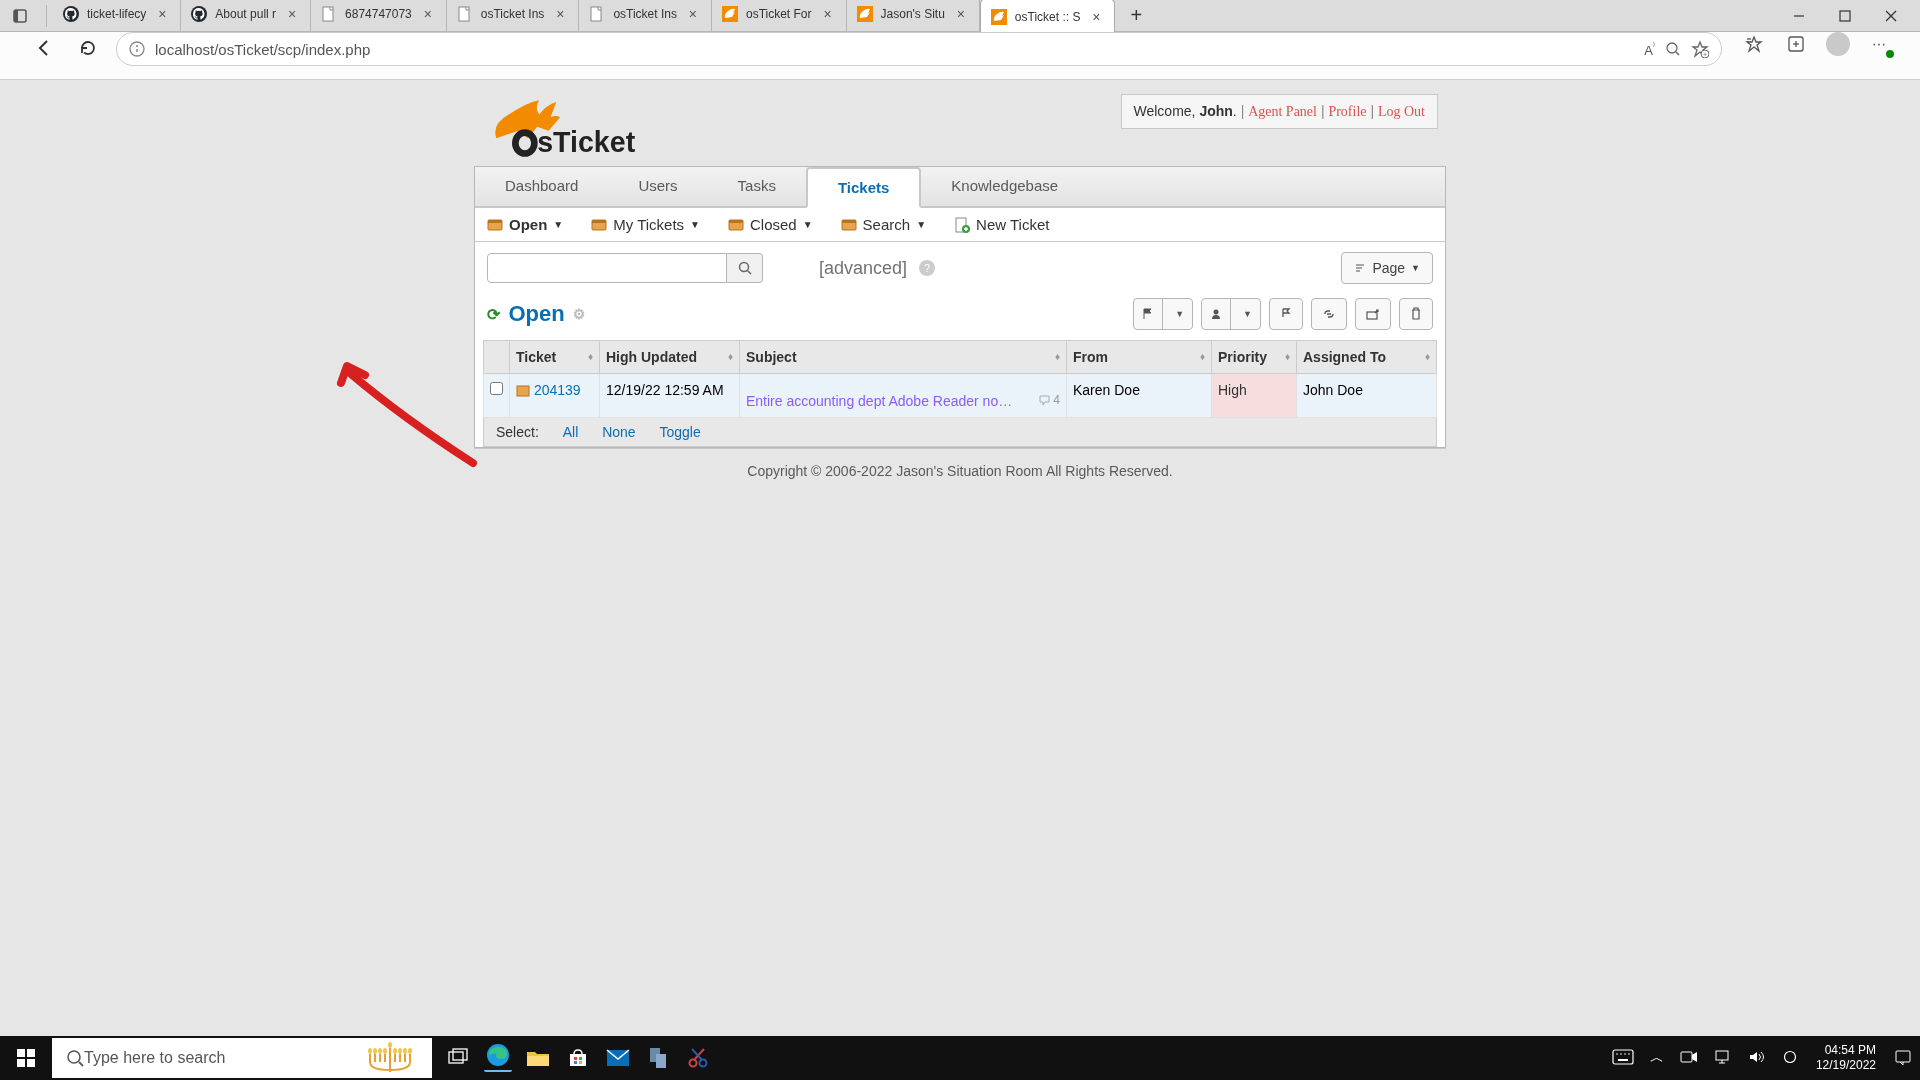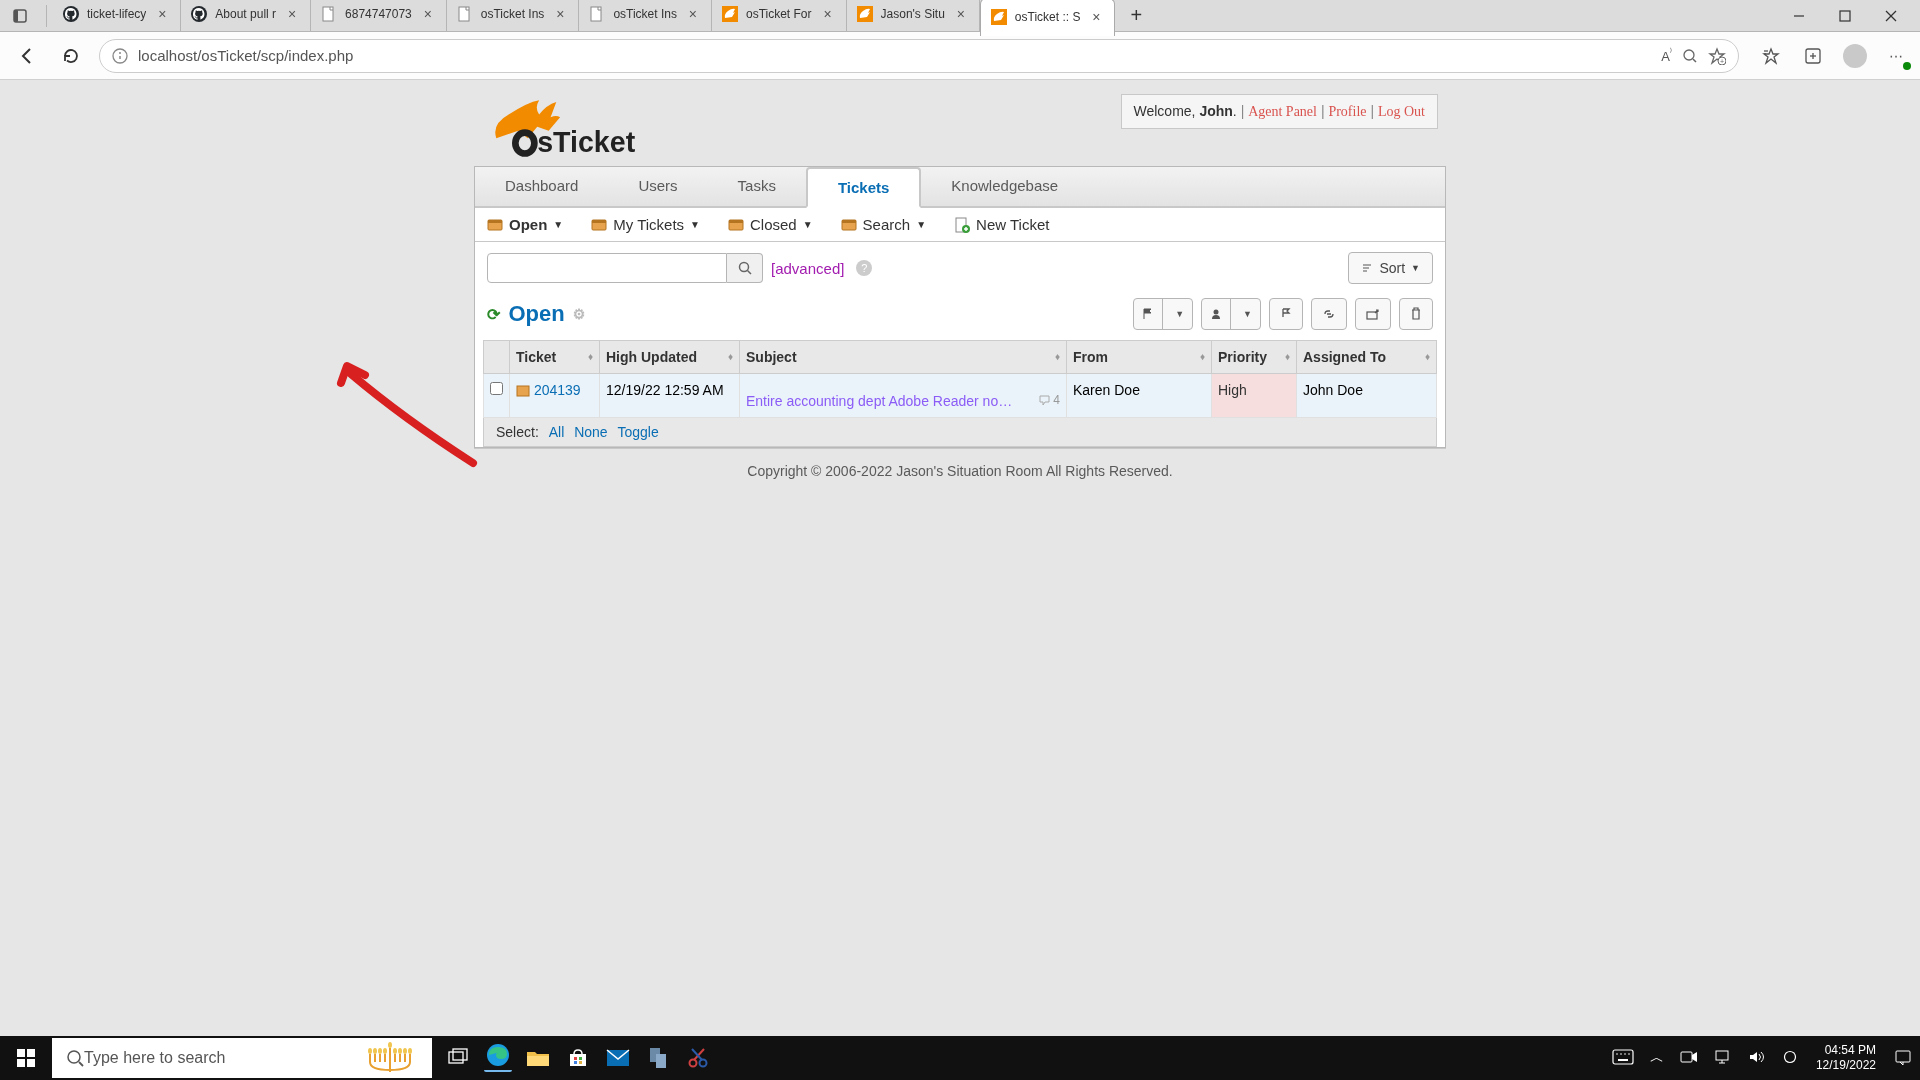--- a/index.html
+++ b/index.html
@@ -10,21 +10,21 @@
     .win-btn { width: 28px; height: 28px; display: flex; align-items: center; justify-content: center; margin-right: 6px; border-radius: 4px; }
     .tab { display: flex; align-items: center; padding: 0 10px; height: 36px; border-right: 1px solid #b5b5b5; min-width: 0; max-width: 150px; cursor: pointer; }
     .tab.active { background: #fff; border-top-left-radius: 6px; border-top-right-radius: 6px; border: 1px solid #aaa; border-bottom: none; height: 38px; margin-top: 2px; }
     .tab .favicon { width: 16px; height: 16px; margin-right: 8px; flex-shrink: 0; }
     .tab .tab-title { font-size: 12px; white-space: nowrap; overflow: hidden; text-overflow: ellipsis; flex: 1; color: #333; }
     .tab .tab-close { width: 16px; height: 16px; margin-left: 8px; font-size: 14px; color: #555; flex-shrink: 0; display: flex; align-items: center; justify-content: center; }
     .tab-add { width: 30px; height: 30px; display: flex; align-items: center; justify-content: center; font-size: 20px; color: #333; margin-left: 6px; cursor: pointer; }
     .window-controls { margin-left: auto; display: flex; }
     .window-controls div { width: 46px; height: 32px; display: flex; align-items: center; justify-content: center; cursor: pointer; }
     
-    .addr-bar { background: #fcfcfc; height: 48px; display: flex; align-items: center; padding: 0 11px; border-bottom: 1px solid #d0d0d0; gap: 12px; }
+    .addr-bar { background: #fcfcfc; height: 48px; display: flex; align-items: flex-start; padding: 0 28px; border-bottom: 1px solid #d0d0d0; gap: 12px; }
     .nav-btn { width: 32px; height: 32px; display: flex; align-items: center; justify-content: center; color: #333; cursor: pointer; border-radius: 4px; }
     .url-box { flex: 1; height: 34px; border: 1px solid #ccc; border-radius: 18px; display: flex; align-items: center; padding: 0 12px; background: #fff; gap: 10px; }
     .url-text { font-size: 15px; color: #555; flex: 1; }
     .right-icons { display: flex; align-items: center; gap: 18px; margin-left: 8px; }
     .right-icons div { width: 24px; height: 24px; display: flex; align-items: center; justify-content: center; cursor: pointer; color: #555; }
     .profile-circle { width: 28px; height: 28px; border-radius: 50%; background: #c9c9c9; }
     
     
     .content-wrap { width: 100%; display: flex; justify-content: center; padding-top: 6px; }
     .osticket { width: 972px; }
@@ -43,21 +43,21 @@
     .sub-tab { display: flex; align-items: center; gap: 6px; color: #333; cursor: pointer; font-size: 15px; }
     .sub-tab.active { font-weight: bold; }
     .sub-tab .caret { font-size: 10px; color: #333; }
     .sub-tab .icon-box { width: 16px; height: 16px; }
     
     .search-row { display: flex; align-items: center; justify-content: space-between; padding: 10px 12px; background: #fff; }
     .search-left { display: flex; align-items: center; gap: 8px; }
     .search-input-wrap { display: flex; }
     .search-input { width: 240px; height: 30px; border: 1px solid #b5b5b5; border-radius: 4px 0 0 4px; padding: 0 6px; }
     .search-btn { width: 36px; height: 30px; border: 1px solid #b5b5b5; border-left: none; border-radius: 0 4px 4px 0; background: #f0f0f0; display: flex; align-items: center; justify-content: center; cursor: pointer; color: #666; }
-    .adv-link { color: #a21caf; cursor: pointer; font-size: 15px; }
+    .adv-link { color: #737373; cursor: pointer; font-size: 18px; margin-left: 48px; }
     .help-circle { width: 16px; height: 16px; border-radius: 50%; background: #ccc; color: #fff; font-size: 11px; display: inline-flex; align-items: center; justify-content: center; margin-left: 4px; }
     .sort-btn { height: 32px; border: 1px solid #b5b5b5; border-radius: 4px; padding: 0 12px; background: #f8f8f8; display: flex; align-items: center; gap: 6px; cursor: pointer; color: #444; }
     
     .open-row { display: flex; align-items: center; justify-content: space-between; padding: 4px 12px 10px 12px; background: #fff; }
     .open-title { display: flex; align-items: center; gap: 8px; color: #0a6eb4; font-size: 22px; font-weight: bold; }
     .open-title .refresh-icon { color: #2a8a2a; font-size: 16px; }
     .open-title .gear { color: #bbb; font-size: 14px; }
     .action-btns { display: flex; gap: 8px; }
     .act-btn { height: 32px; border: 1px solid #b5b5b5; border-radius: 4px; padding: 0 10px; background: #f8f8f8; display: flex; align-items: center; gap: 4px; cursor: pointer; color: #555; }
     .act-btn.split { padding: 0; }
@@ -67,21 +67,21 @@
     .ticket-table { width: calc(100% - 16px); margin: 0 8px; border-collapse: collapse; font-size: 14px; }
     .ticket-table th { background: #e8e8e8; text-align: left; padding: 8px 6px; border: 1px solid #ccc; color: #333; font-weight: bold; position: relative; }
     .ticket-table th .sort-ico { color: #999; font-size: 10px; position: absolute; right: 6px; top: 10px; }
     .ticket-table td { padding: 8px 6px; border: 1px solid #e0e0e0; background: #eaf3fa; vertical-align: top; }
     .ticket-table td.prio-high { background: #f7dede; color: #333; }
     .ticket-num { color: #0a6eb4; }
     .subject-link { color: #8b5cf6; }
     .thread-count { color: #999; font-size: 12px; float: right; }
     
     .select-row { padding: 6px 12px; background: #e8e8e8; border: 1px solid #ccc; border-top: none; margin: 0 8px; color: #333; font-size: 14px; }
-    .select-row a { color: #0a6eb4; text-decoration: none; margin-left: 6px; }
+    .select-row a { color: #0a6eb4; text-decoration: none; margin-left: 20px; }
     .page-row { padding: 8px 12px; display: flex; justify-content: space-between; color: #333; font-size: 15px; }
     .page-row a { color: #0a6eb4; text-decoration: none; }
     .page-row .showing { color: #888; }
     
     .copyright { text-align: center; padding: 14px 0; color: #5a5a5a; font-size: 14px; border-top: 1px solid #c8c8c8; background: #e6e6e6; }
     
     .panel-border { border: 1px solid #b8b8b8; background: #fff; }
     
     
     .arrow-annot { position: absolute; left: 333px; top: 358px; pointer-events: none; }
@@ -336,21 +336,21 @@
           </div>
           <span class="adv-link">[advanced]</span>
           <span class="help-circle">?</span>
         </div>
         <div class="sort-btn">
           <svg width="12" height="12">
               <line x1="2" y1="3" x2="10" y2="3" stroke="#555"></line>
               <line x1="2" y1="6" x2="8" y2="6" stroke="#555"></line>
               <line x1="2" y1="9" x2="6" y2="9" stroke="#555"></line>
             </svg>
-          <span>Sort</span>
+          <span>Page</span>
           <span class="caret" style="font-size:9px;">▼</span>
         </div>
       </div>
 
       <div class="open-row">
         <div class="open-title">
           <span class="refresh-icon">⟳</span>
           <span>Open</span>
           <span class="gear">⚙</span>
         </div>

